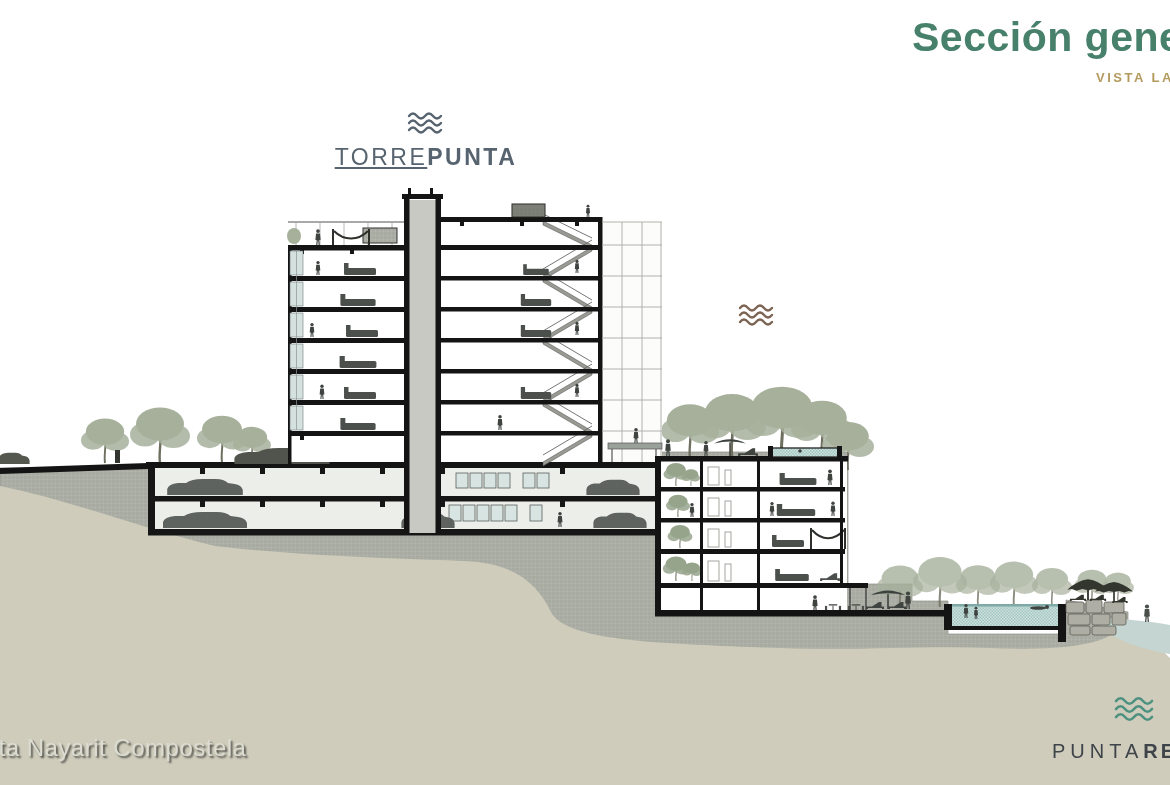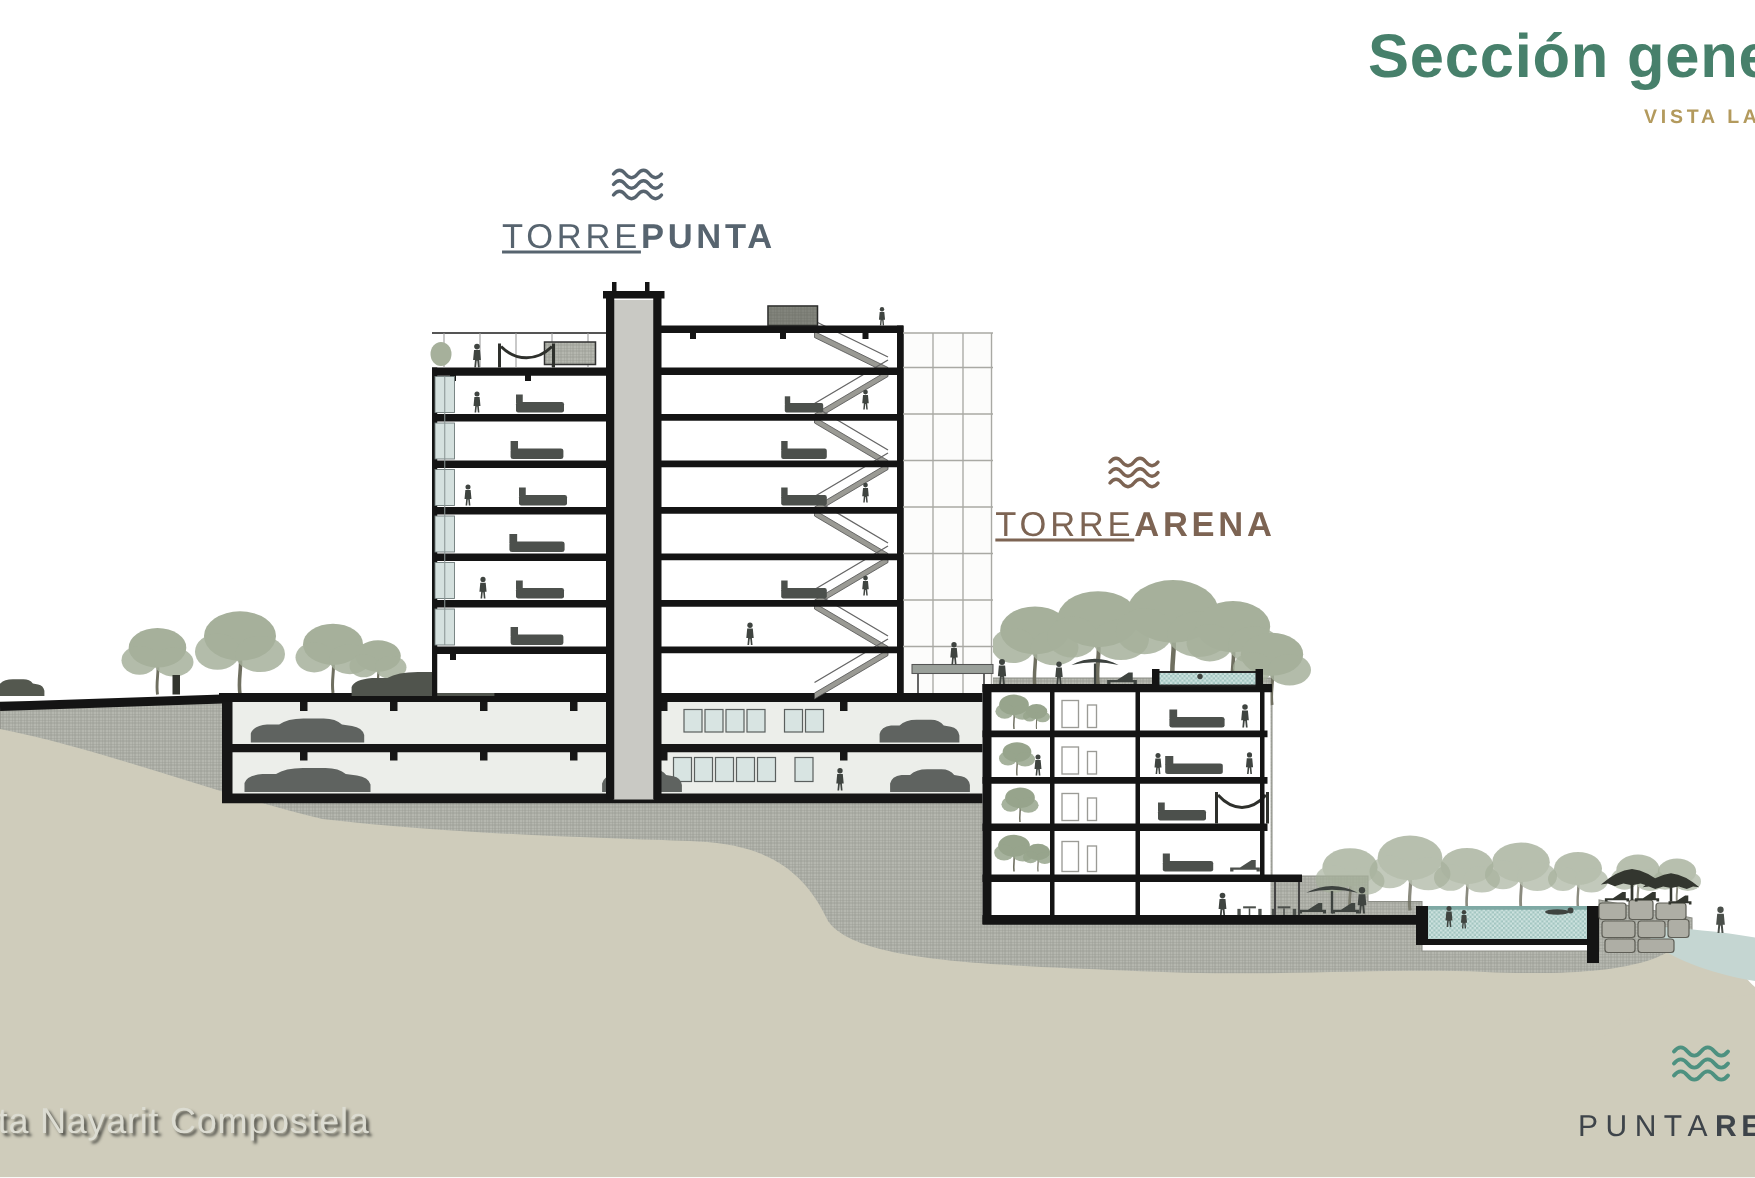--- a/index.html
+++ b/index.html
@@ -412,21 +412,20 @@
 </div>
 
 <div class="txt tower-label" id="arena-label" style="color: rgb(125, 100, 83);">
   <svg class="wave" width="38" height="24" viewBox="0 0 38 24">
     <g stroke="currentColor" stroke-width="2.3" fill="none" stroke-linecap="round">
       <path d="M2,4 q4,-5 8,0 t8,0 t8,0 t8,0"></path>
       <path d="M2,11 q4,-5 8,0 t8,0 t8,0 t8,0"></path>
       <path d="M2,18 q4,-5 8,0 t8,0 t8,0 t8,0"></path>
     </g>
   </svg>
-  <div class="name"><span class="pre">TORRE</span><span class="suf">ARENA</span></div>
 </div>
 
 <div class="txt watermark">rta Nayarit Compostela</div>
 
 <div class="txt brand">
   <svg class="wave" width="42" height="28" viewBox="0 0 42 28" style="color: rgb(77, 145, 128);">
     <g stroke="currentColor" stroke-width="2.6" fill="none" stroke-linecap="round">
       <path d="M2,5 q4.5,-5.5 9,0 t9,0 t9,0 t9,0"></path>
       <path d="M2,13 q4.5,-5.5 9,0 t9,0 t9,0 t9,0"></path>
       <path d="M2,21 q4.5,-5.5 9,0 t9,0 t9,0 t9,0"></path>

